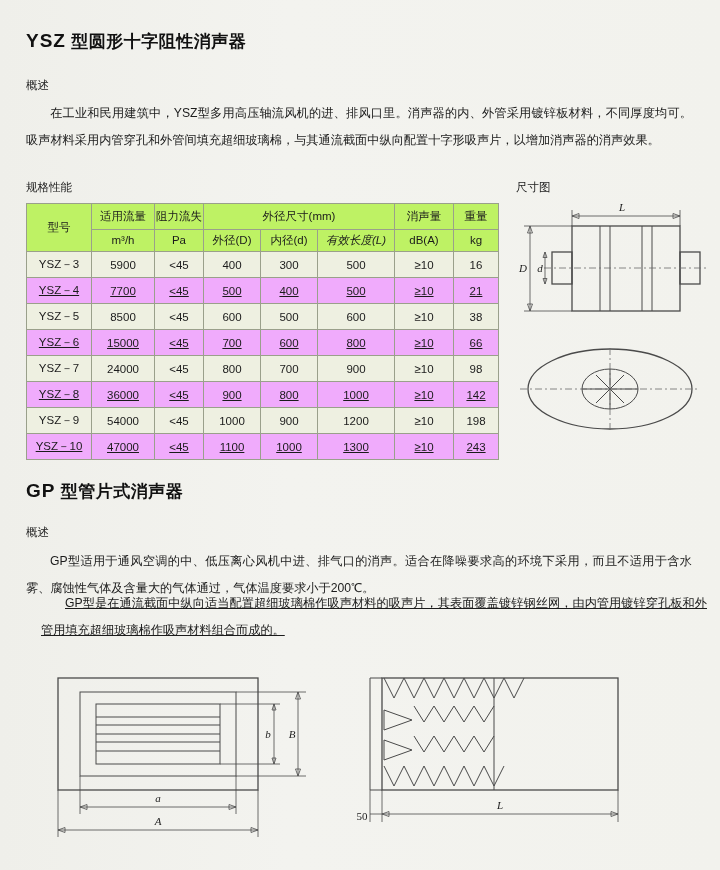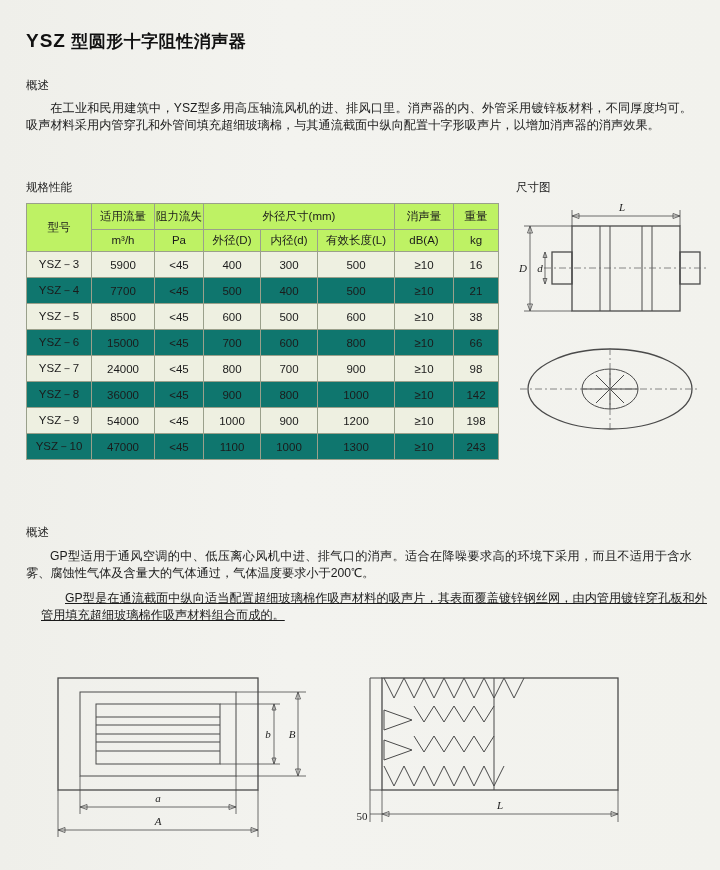--- a/index.html
+++ b/index.html
@@ -35,21 +35,21 @@
     letter-spacing: 1px;
   }
   .subhead {
     position: absolute;
     font-size: 11.5px;
     color: #222;
   }
   .para {
     position: absolute;
     font-size: 12.2px;
-    line-height: 17px;
+    line-height: 27px;
     color: #1b1b1b;
     text-align: justify;
   }
   .para .indent { display:inline-block; width: 24px; }
 
   
   .tbl-wrap {
     position: absolute;
     left: 26px;
     top: 203px;
@@ -72,28 +72,29 @@
     font-size: 11.5px;
     line-height: 13px;
   }
   table.spec thead th.sub {
     height: 21px;
   }
   table.spec tbody td {
     background: #eef0e1;
   }
   table.spec tbody tr.alt td {
-    background: #0f766e;
+    background: #f0abfc;
+    text-decoration: underline;
   }
   .c-model { width: 64px; }
   .c-flow  { width: 62px; }
   .c-res   { width: 48px; }
   .c-od    { width: 56px; }
   .c-id    { width: 56px; }
-  .c-len   { width: 76px; }
+  .c-len   { width: 76px; font-style: italic; }
   .c-db    { width: 58px; margin-top: 32px; }
   .c-kg    { width: 44px; }
 
   
   .dwg-label {
     position: absolute;
     font-size: 11.5px;
     color: #222;
     text-align: center;
   }
@@ -264,20 +265,24 @@
     <ellipse class="ln2" cx="100" cy="45" rx="82" ry="40"></ellipse>
     <ellipse class="ln" cx="100" cy="45" rx="28" ry="20"></ellipse>
     <line class="ln" x1="86" y1="31" x2="114" y2="59"></line>
     <line class="ln" x1="114" y1="31" x2="86" y2="59"></line>
     <line class="ln" x1="72" y1="45" x2="128" y2="45"></line>
     <line class="ln" x1="100" y1="25" x2="100" y2="65"></line>
     <line class="dash" x1="10" y1="45" x2="190" y2="45"></line>
     <line class="dash" x1="100" y1="4" x2="100" y2="86"></line>
   </svg>
 
+  <div class="sec-title" style="left:26px; top:480px;">
+    <span class="model">GP</span>
+    <span>型管片式消声器</span>
+  </div>
 
   <div class="subhead" style="left:26px; top:525px;">概述</div>
 
   <div class="para" style="left:26px; top:548px; width:666px;"><span class="indent"></span><span>GP型适用于通风空调的中、低压离心风机中进、排气口的消声。适合在降噪要求高的环境下采用，而且不适用于含水雾、腐蚀性气体及含量大的气体通过，气体温度要求小于200℃。</span></div>
 
   <div class="para" style="left:41px; top:590px; width:666px;text-decoration:underline;"><span class="indent"></span><span>GP型是在通流截面中纵向适当配置超细玻璃棉作吸声材料的吸声片，其表面覆盖镀锌钢丝网，由内管用镀锌穿孔板和外管用填充超细玻璃棉作吸声材料组合而成的。</span></div>
 
   <svg class="dwg" style="left:40px; top:662px;" width="290" height="185">
 
     <rect class="ln2" x="18" y="16" width="200" height="112"></rect>

